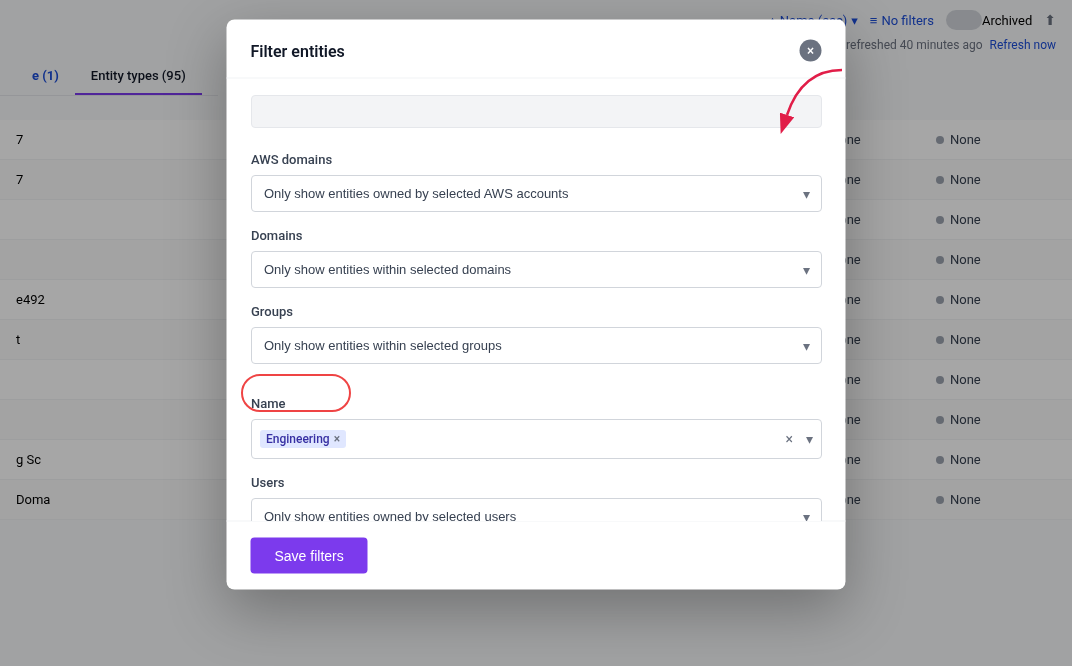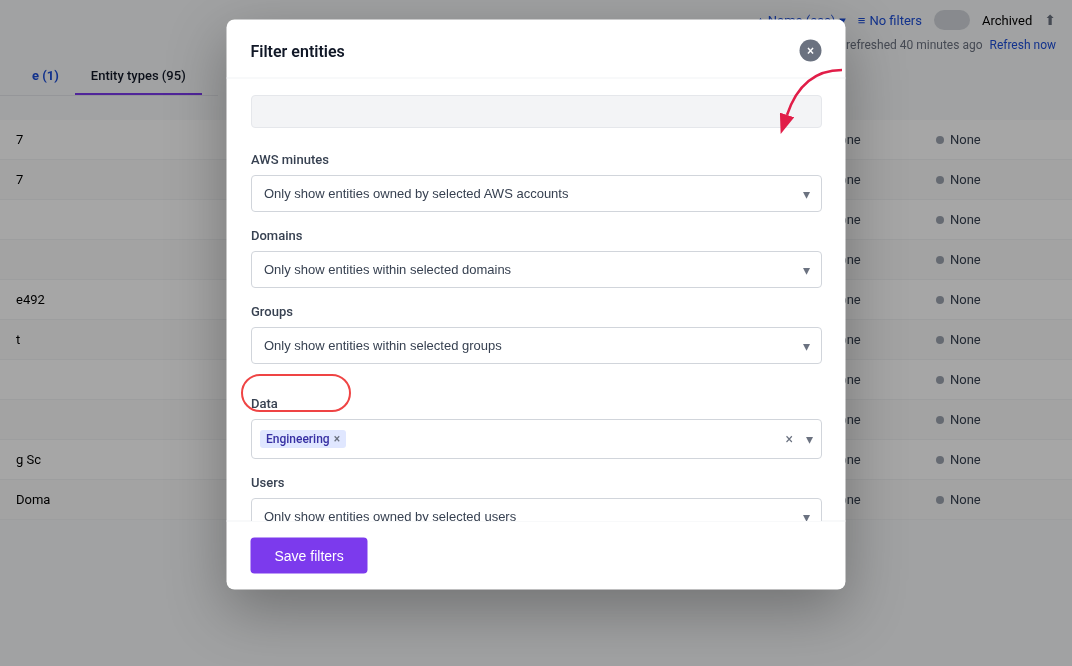--- a/index.html
+++ b/index.html
@@ -44,21 +44,21 @@
       align-items: center;
       gap: 4px;
       color: #1d4ed8;
       font-size: 13px;
       cursor: pointer;
     }
 
     .archived-toggle {
       display: flex;
       align-items: center;
-      gap: 12px;
+      gap: 0;
       font-size: 13px;
     }
 
     .toggle-switch {
       width: 36px;
       height: 20px;
       background: #d1d5db;
       border-radius: 10px;
       position: relative;
       cursor: pointer;
@@ -525,21 +525,21 @@
     <button class="close-btn">×</button>
   </div>
 
   <div class="modal-body">
 
     <div class="search-bar-container">
       <input type="text" class="search-input-modal" value="" style="background: rgb(243, 244, 246); border-color: rgb(229, 231, 235);">
     </div>
 
     <div class="filter-section">
-      <span class="filter-label">AWS minutes</span>
+      <span class="filter-label">AWS domains</span>
       <div class="filter-select-wrapper">
         <select>
           <option>Only show entities owned by selected AWS accounts</option>
         </select>
         <span class="chevron-icon">▾</span>
       </div>
     </div>
 
     <div class="filter-section">
       <span class="filter-label">Domains</span>
@@ -556,21 +556,21 @@
       <div class="filter-select-wrapper">
         <select>
           <option>Only show entities within selected groups</option>
         </select>
         <span class="chevron-icon">▾</span>
       </div>
     </div>
 
     <div class="filter-section teams-section">
       <div class="teams-label-wrapper">
-        <span class="filter-label">Data</span>
+        <span class="filter-label">Name</span>
         <div class="teams-circle"></div>
       </div>
       <div class="teams-input-wrapper">
         <span class="tag">
           <span>Engineering</span>
           <span class="tag-remove">×</span>
         </span>
         <input type="text" class="tag-input" value="" style="">
         <span class="teams-clear-btn">×</span>
         <span class="teams-chevron">▾</span>

